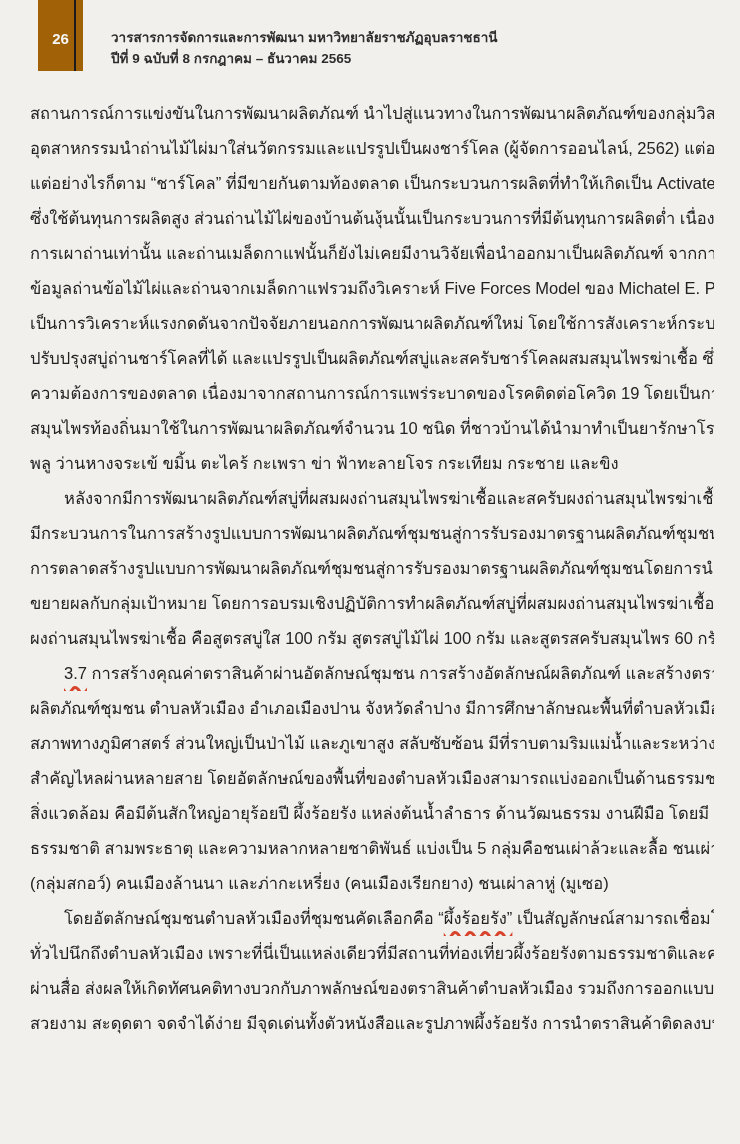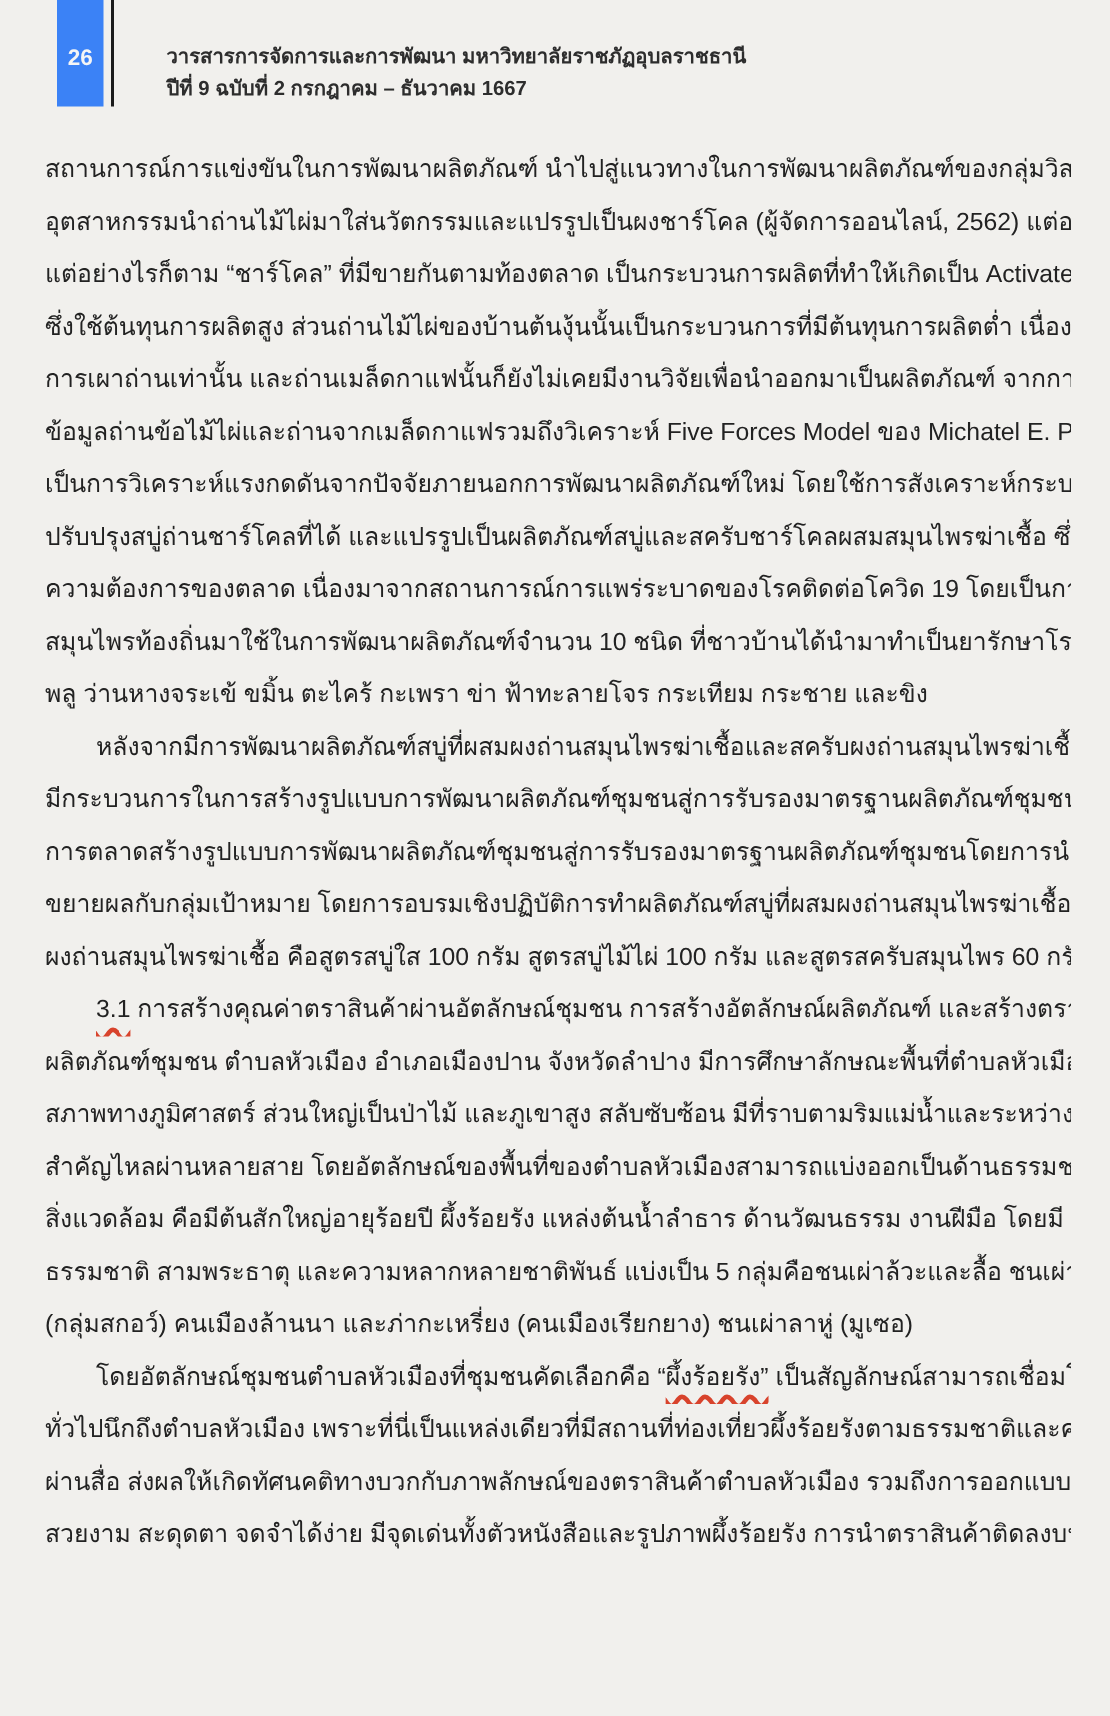--- a/index.html
+++ b/index.html
@@ -6,22 +6,22 @@
   body {
     width: 740px; height: 1144px;
     background: #f1f0ed;
     font-family: "Liberation Sans", sans-serif;
     color: #1e1e1e;
     overflow: hidden;
     position: relative;
   }
   
   .page-num-box {
-    position: absolute; left: 38px; top: 0; width: 31px; height: 71px;
-    background: #3b82f6;
+    position: absolute; left: 38px; top: 0; width: 45px; height: 71px;
+    background: #a16207;
     display: flex; align-items: center; justify-content: center;
     color: #f5f5f5; font-weight: bold; font-size: 15px;
     padding-top: 6px; box-sizing: border-box;
   }
   .header-rule {
     position: absolute; left: 74px; top: 0; width: 2px; height: 71px;
     background: #1b1b1b;
   }
   .journal-header {
     position: absolute; left: 87px; top: 27px;
@@ -50,41 +50,41 @@
 </style>
 </head>
 <body>
 
 <div class="page-num-box">
   <span>26</span>
 </div>
 <div class="header-rule"></div>
 <div class="journal-header">
   <div>วารสารการจัดการและการพัฒนา มหาวิทยาลัยราชภัฏอุบลราชธานี</div>
-  <div>ปีที่ 9 ฉบับที่ 2 กรกฎาคม – ธันวาคม 1667</div>
+  <div>ปีที่ 9 ฉบับที่ 8 กรกฎาคม – ธันวาคม 2565</div>
 </div>
 
 <div class="doc-body" id="doc-body">
     <div class="tline">สถานการณ์การแข่งขันในการพัฒนาผลิตภัณฑ์ นำไปสู่แนวทางในการพัฒนาผลิตภัณฑ์ของกลุ่มวิสาหกิจถ่านไม้ไผ่</div>
     <div class="tline">อุตสาหกรรมนำถ่านไม้ไผ่มาใส่นวัตกรรมและแปรรูปเป็นผงชาร์โคล (ผู้จัดการออนไลน์, 2562) แต่อย่างไรก็ตาม</div>
     <div class="tline">แต่อย่างไรก็ตาม “ชาร์โคล” ที่มีขายกันตามท้องตลาด เป็นกระบวนการผลิตที่ทำให้เกิดเป็น Activate Carbon</div>
     <div class="tline">ซึ่งใช้ต้นทุนการผลิตสูง ส่วนถ่านไม้ไผ่ของบ้านต้นงุ้นนั้นเป็นกระบวนการที่มีต้นทุนการผลิตต่ำ เนื่องจากเป็นเพียง</div>
     <div class="tline">การเผาถ่านเท่านั้น และถ่านเมล็ดกาแฟนั้นก็ยังไม่เคยมีงานวิจัยเพื่อนำออกมาเป็นผลิตภัณฑ์ จากการสังเคราะห์</div>
     <div class="tline">ข้อมูลถ่านข้อไม้ไผ่และถ่านจากเมล็ดกาแฟรวมถึงวิเคราะห์ Five Forces Model ของ Michatel E. Porter ซึ่ง</div>
     <div class="tline">เป็นการวิเคราะห์แรงกดดันจากปัจจัยภายนอกการพัฒนาผลิตภัณฑ์ใหม่ โดยใช้การสังเคราะห์กระบวนการ</div>
     <div class="tline">ปรับปรุงสบู่ถ่านชาร์โคลที่ได้ และแปรรูปเป็นผลิตภัณฑ์สบู่และสครับชาร์โคลผสมสมุนไพรฆ่าเชื้อ ซึ่งกำลังเป็น</div>
     <div class="tline">ความต้องการของตลาด เนื่องมาจากสถานการณ์การแพร่ระบาดของโรคติดต่อโควิด 19 โดยเป็นการนำพืช</div>
     <div class="tline">สมุนไพรท้องถิ่นมาใช้ในการพัฒนาผลิตภัณฑ์จำนวน 10 ชนิด ที่ชาวบ้านได้นำมาทำเป็นยารักษาโรคต่าง ๆ ได้แก่</div>
     <div class="tline">พลู ว่านหางจระเข้ ขมิ้น ตะไคร้ กะเพรา ข่า ฟ้าทะลายโจร กระเทียม กระชาย และขิง</div>
     <div class="tline indent">หลังจากมีการพัฒนาผลิตภัณฑ์สบู่ที่ผสมผงถ่านสมุนไพรฆ่าเชื้อและสครับผงถ่านสมุนไพรฆ่าเชื้อ</div>
     <div class="tline">มีกระบวนการในการสร้างรูปแบบการพัฒนาผลิตภัณฑ์ชุมชนสู่การรับรองมาตรฐานผลิตภัณฑ์ชุมชน และ</div>
     <div class="tline">การตลาดสร้างรูปแบบการพัฒนาผลิตภัณฑ์ชุมชนสู่การรับรองมาตรฐานผลิตภัณฑ์ชุมชนโดยการนำองค์ความรู้มา</div>
     <div class="tline">ขยายผลกับกลุ่มเป้าหมาย โดยการอบรมเชิงปฏิบัติการทำผลิตภัณฑ์สบู่ที่ผสมผงถ่านสมุนไพรฆ่าเชื้อและสครับ</div>
     <div class="tline">ผงถ่านสมุนไพรฆ่าเชื้อ คือสูตรสบู่ใส 100 กรัม สูตรสบู่ไม้ไผ่ 100 กรัม และสูตรสครับสมุนไพร 60 กรัม</div>
-    <div class="tline indent"><span class="red-underline">3.1</span><span> การสร้างคุณค่าตราสินค้าผ่านอัตลักษณ์ชุมชน การสร้างอัตลักษณ์ผลิตภัณฑ์ และสร้างตราสินค้า</span></div>
+    <div class="tline indent"><span class="red-underline">3.7</span><span> การสร้างคุณค่าตราสินค้าผ่านอัตลักษณ์ชุมชน การสร้างอัตลักษณ์ผลิตภัณฑ์ และสร้างตราสินค้า</span></div>
     <div class="tline">ผลิตภัณฑ์ชุมชน ตำบลหัวเมือง อำเภอเมืองปาน จังหวัดลำปาง มีการศึกษาลักษณะพื้นที่ตำบลหัวเมือง เห็นว่า</div>
     <div class="tline">สภาพทางภูมิศาสตร์ ส่วนใหญ่เป็นป่าไม้ และภูเขาสูง สลับซับซ้อน มีที่ราบตามริมแม่น้ำและระหว่างภูเขา มีแม่น้ำ</div>
     <div class="tline">สำคัญไหลผ่านหลายสาย โดยอัตลักษณ์ของพื้นที่ของตำบลหัวเมืองสามารถแบ่งออกเป็นด้านธรรมชาติและ</div>
     <div class="tline">สิ่งแวดล้อม คือมีต้นสักใหญ่อายุร้อยปี ผึ้งร้อยรัง แหล่งต้นน้ำลำธาร ด้านวัฒนธรรม งานฝีมือ โดยมี ผ้าย้อมสี</div>
     <div class="tline">ธรรมชาติ สามพระธาตุ และความหลากหลายชาติพันธ์ แบ่งเป็น 5 กลุ่มคือชนเผ่าล้วะและลื้อ ชนเผ่าปกาเกอะญอ</div>
     <div class="tline">(กลุ่มสกอว์) คนเมืองล้านนา และภ่ากะเหรี่ยง (คนเมืองเรียกยาง) ชนเผ่าลาหู่ (มูเซอ)</div>
     <div class="tline indent"><span>โดยอัตลักษณ์ชุมชนตำบลหัวเมืองที่ชุมชนคัดเลือกคือ “</span><span class="red-underline">ผึ้งร้อยรัง”</span><span> เป็นสัญลักษณ์สามารถเชื่อมโยงให้คน</span></div>
     <div class="tline">ทั่วไปนึกถึงตำบลหัวเมือง เพราะที่นี่เป็นแหล่งเดียวที่มีสถานที่ท่องเที่ยวผึ้งร้อยรังตามธรรมชาติและคนทั่วไปรับรู้</div>
     <div class="tline">ผ่านสื่อ ส่งผลให้เกิดทัศนคติทางบวกกับภาพลักษณ์ของตราสินค้าตำบลหัวเมือง รวมถึงการออกแบบมีความ</div>
     <div class="tline">สวยงาม สะดุดตา จดจำได้ง่าย มีจุดเด่นทั้งตัวหนังสือและรูปภาพผึ้งร้อยรัง การนำตราสินค้าติดลงบนผลิตภัณฑ์</div>

